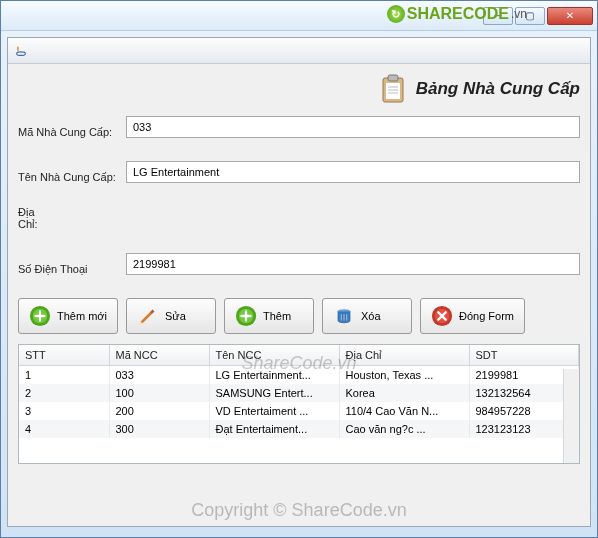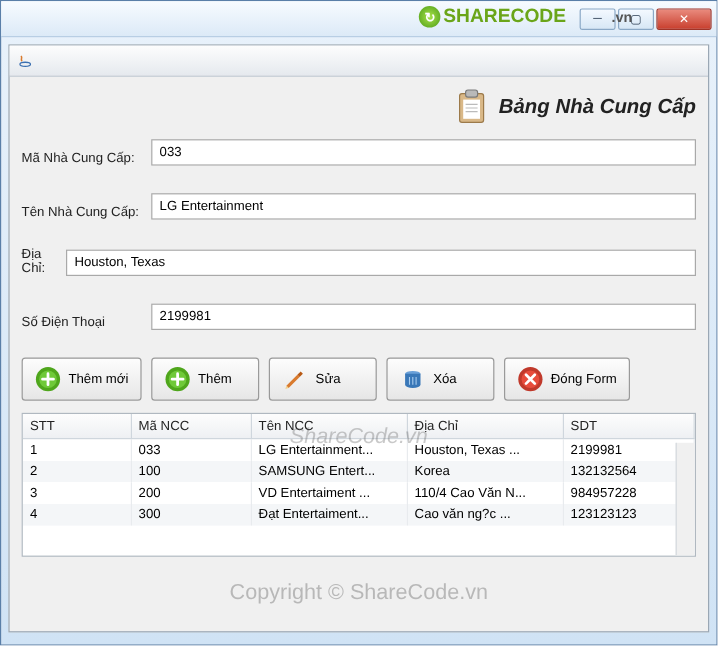--- a/index.html
+++ b/index.html
@@ -39,21 +39,21 @@
 }
 .win-btn.close { background: linear-gradient(#e98a7d, #c9402f); color: #fff; border-color: #a03327; width: 46px;}
 .watermark-logo {
   position: absolute;
   top: 4px; right: 70px;
   font-weight: bold; font-size: 16px;
   color: #6aa519;
   display: flex; align-items: center; gap: 2px;
   z-index: 50;
 }
-.watermark-logo .vn { color: #555; font-size: 12px; font-weight: bold; margin-left: 36px;}
+.watermark-logo .vn { color: #555; font-size: 12px; font-weight: normal;}
 .watermark-logo .circ {
   width: 18px; height: 18px; border-radius: 50%;
   background: radial-gradient(#a9e24a, #4a9b16);
   display: inline-flex; align-items: center; justify-content: center;
   color: #fff; font-size: 11px;
 }
 .inner-window {
   margin: 6px;
   background: #f0f0f0;
   border: 1px solid #9aa7b4;
@@ -151,21 +151,21 @@
   top: 352px; left: 50%;
   transform: translate(-50%, 0);
   font-size: 18px; font-style: italic;
   color: rgba(100,100,100,.35);
   pointer-events: none;
   z-index: 60;
   text-align: right;
 }
 .watermark-bottom {
   position: absolute;
-  bottom: 33px; left: 50%;
+  bottom: 16px; left: 50%;
   transform: translateX(-50%);
   font-size: 18px;
   color: rgba(100,100,100,.4);
   pointer-events: none;
   z-index: 60;
 }
 </style>
 </head>
 <body>
 
@@ -214,51 +214,50 @@
       <div class="form-row">
         <label>Mã Nhà Cung Cấp:</label>
         <input type="text" value="033" style="">
       </div>
       <div class="form-row">
         <label>Tên Nhà Cung Cấp:</label>
         <input type="text" value="LG Entertainment" style="">
       </div>
       <div class="form-row addr">
         <label>Địa Chỉ:</label>
-        <input type="text" value="Houston, Texas" style="">
       </div>
       <div class="form-row">
         <label>Số Điện Thoại</label>
         <input type="text" value="2199981" style="">
       </div>
 
       <div class="button-row">
         <button class="action-btn">
           <svg viewBox="0 0 24 24">
               <circle cx="12" cy="12" r="11" fill="#4fa61c"></circle>
               <circle cx="12" cy="12" r="8" fill="#6fc938"></circle>
               <path d="M12 7v10M7 12h10" stroke="#fff" stroke-width="2.5" stroke-linecap="round"></path>
             </svg>
           <span>Thêm mới</span>
         </button>
         <button class="action-btn">
           <svg viewBox="0 0 24 24">
+              <path d="M4 18l2 2 10-10-2-2z" fill="#d97b2e"></path>
+              <path d="M14 8l2 2 3-3-2-2z" fill="#b85a15"></path>
+              <path d="M4 18l-1 3 3-1z" fill="#f3d08a"></path>
+            </svg>
+          <span>Sửa</span>
+        </button>
+        <button class="action-btn">
+          <svg viewBox="0 0 24 24">
               <circle cx="12" cy="12" r="11" fill="#4fa61c"></circle>
               <circle cx="12" cy="12" r="8" fill="#6fc938"></circle>
               <path d="M12 7v10M7 12h10" stroke="#fff" stroke-width="2.5" stroke-linecap="round"></path>
             </svg>
           <span>Thêm</span>
-        </button>
-        <button class="action-btn">
-          <svg viewBox="0 0 24 24">
-              <path d="M4 18l2 2 10-10-2-2z" fill="#d97b2e"></path>
-              <path d="M14 8l2 2 3-3-2-2z" fill="#b85a15"></path>
-              <path d="M4 18l-1 3 3-1z" fill="#f3d08a"></path>
-            </svg>
-          <span>Sửa</span>
         </button>
         <button class="action-btn">
           <svg viewBox="0 0 24 24">
               <ellipse cx="12" cy="7" rx="7" ry="2.5" fill="#6aa0d8"></ellipse>
               <path d="M5 7v10a7 3 0 0 0 14 0V7" fill="#3a78b8"></path>
               <line x1="9" y1="10" x2="9" y2="17" stroke="#a8cdef"></line>
               <line x1="12" y1="10" x2="12" y2="17" stroke="#a8cdef"></line>
               <line x1="15" y1="10" x2="15" y2="17" stroke="#a8cdef"></line>
             </svg>
           <span>Xóa</span>

